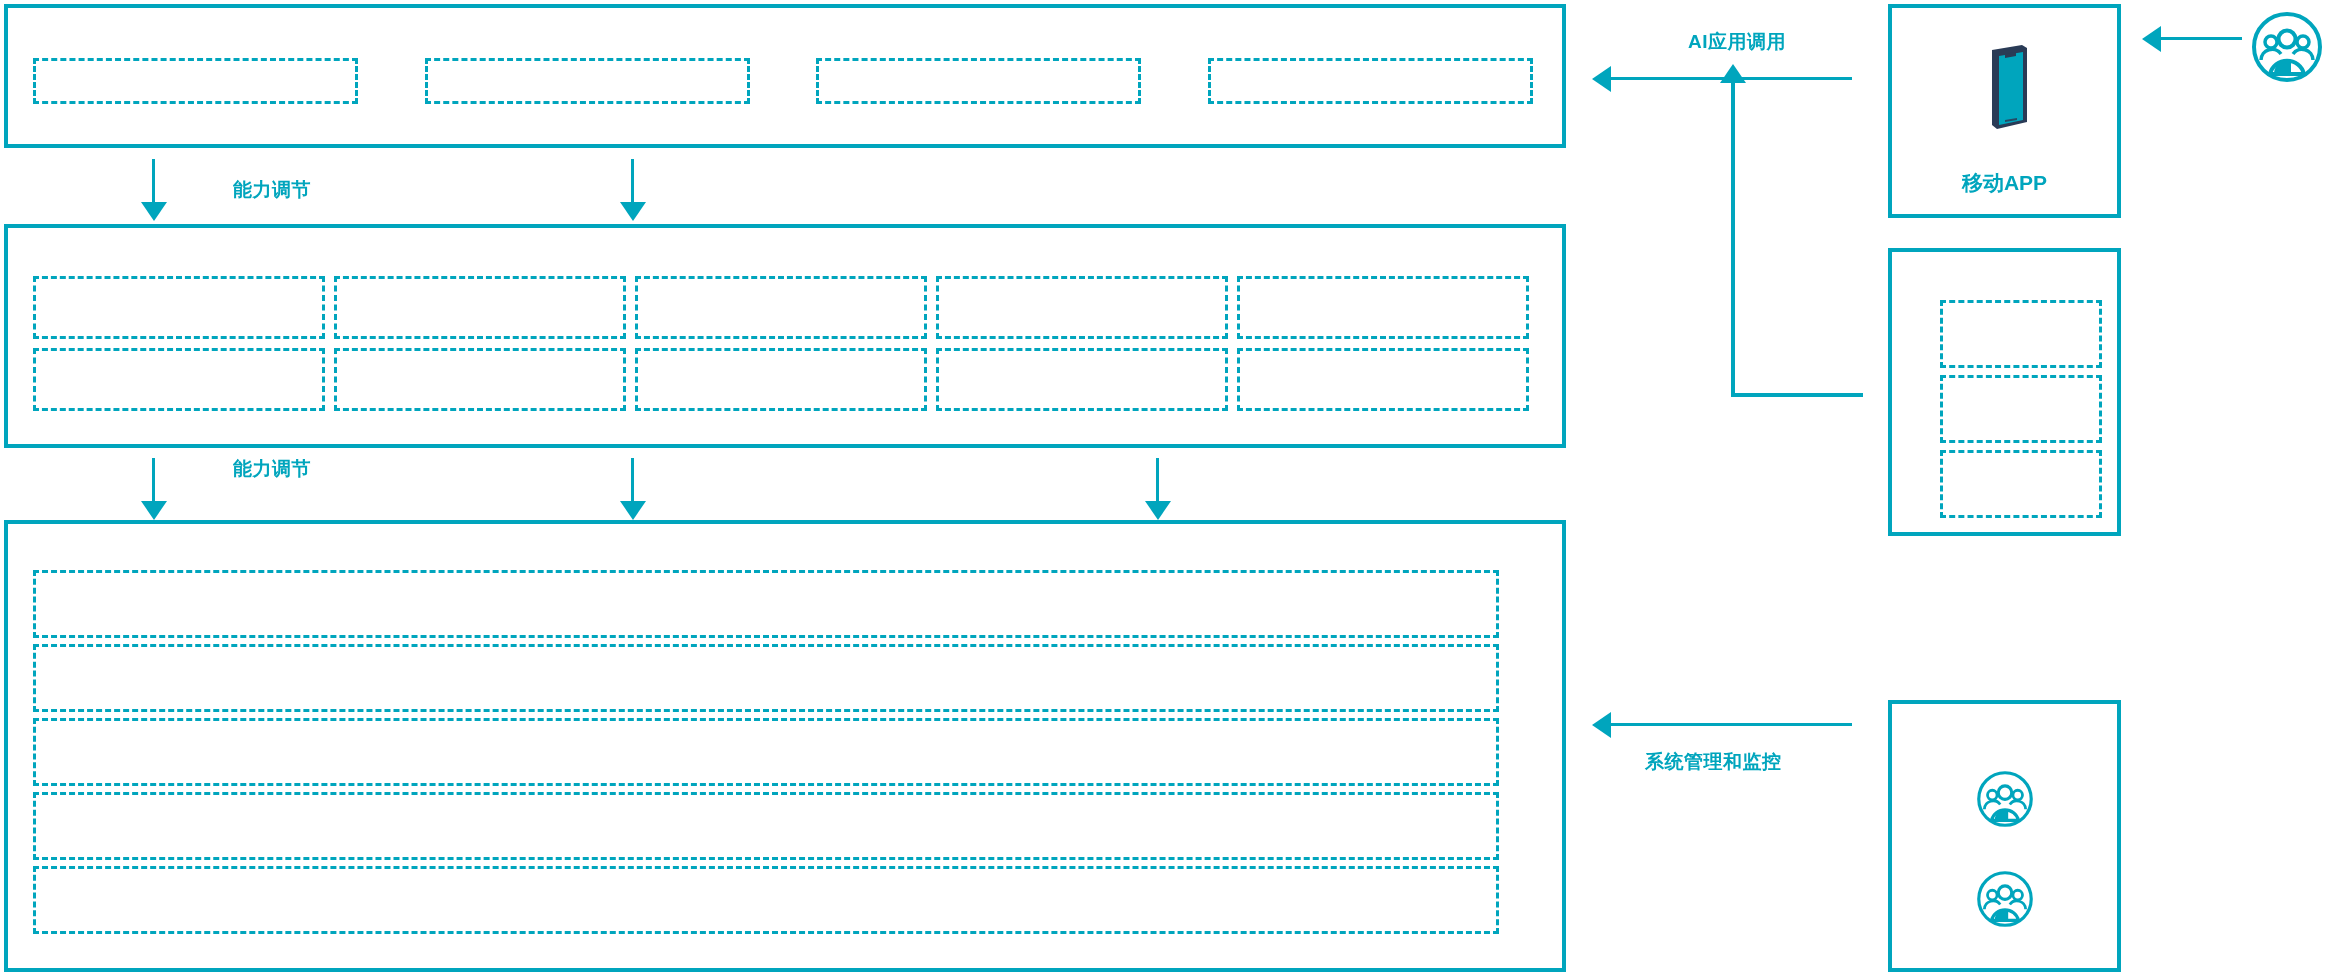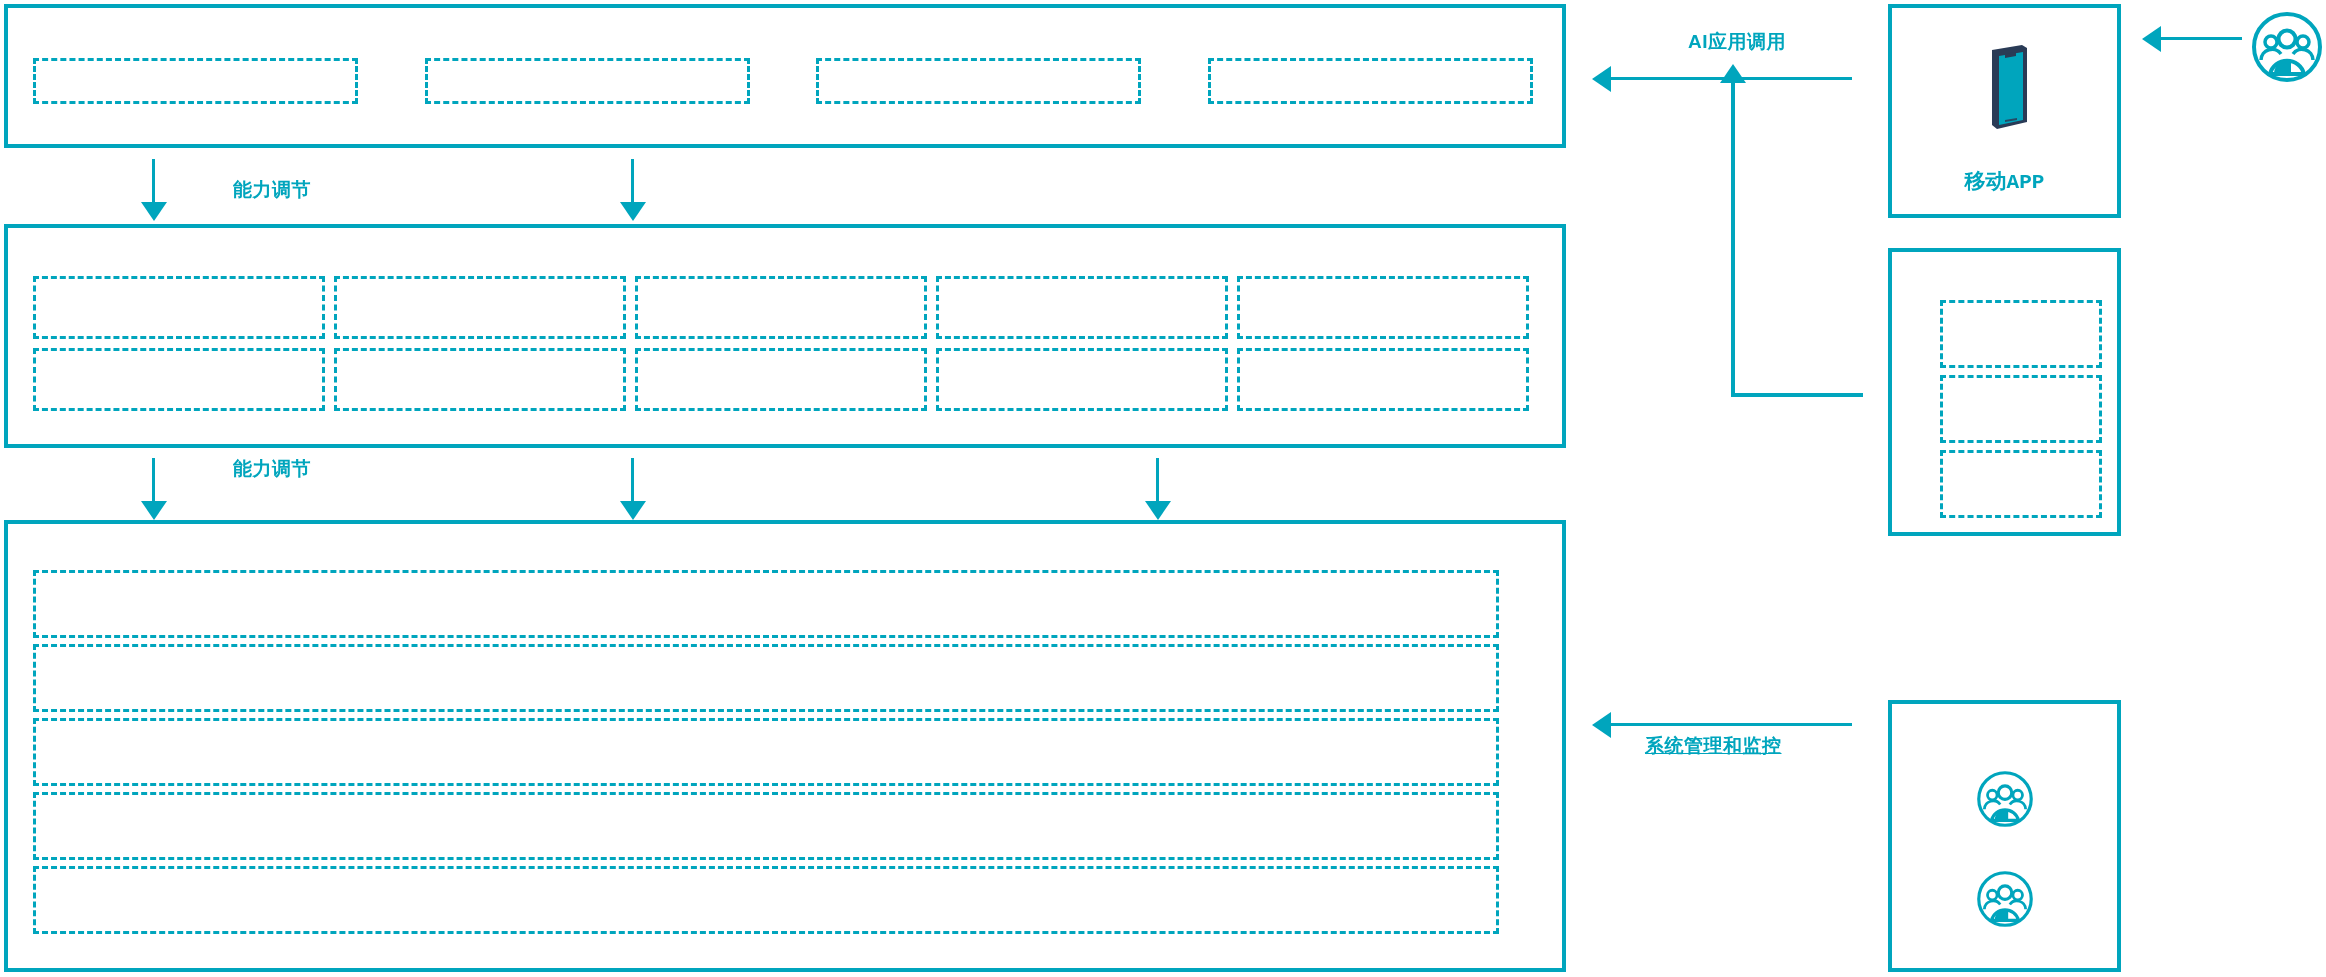--- a/index.html
+++ b/index.html
@@ -239,21 +239,21 @@
 
       <path d="M14 16 L44 11 L49 14 L49 88 L19 95 L14 91 Z" fill="#2a3b56"></path>
 
       <path d="M21 22 L45 18 L45 86 L21 91 Z" fill="#00a5bd"></path>
 
       <path d="M27 20 L38 18 L38 22 L27 24 Z" fill="#2a3b56"></path>
 
       <path d="M27 86 L39 84 L39 86 L27 88 Z" fill="#2a3b56" opacity="0.85"></path>
     </svg>
   </div>
-  <div class="box-caption" style="left:1888px; top:172px; width:233px;font-family:Liberation Mono, monospace;">移动APP</div>
+  <div class="box-caption" style="left:1888px; top:172px; width:233px;">移动APP</div>
 
   <div class="solid-box" style="left:1888px; top:248px; width:233px; height:288px;">
   </div>
   <div class="dashed-box" style="left:1940px; top:300px; width:162px; height:68px;">
     <span></span>
   </div>
   <div class="dashed-box" style="left:1940px; top:375px; width:162px; height:68px;">
     <span></span>
   </div>
   <div class="dashed-box" style="left:1940px; top:450px; width:162px; height:68px;">
@@ -278,21 +278,21 @@
       <path d="M22 66 A17.5 17.5 0 0 1 56 66 Z" fill="none" stroke="#00a5bd" stroke-width="4"></path>
 
       <path d="M26 65 A14 14 0 0 1 43 52 L43 65 Z" fill="#00a5bd"></path>
     </svg>
   </div>
 
   <div class="arrow-left" style="left:1592px; top:712px; width:260px;">
     <div class="shaft" style="width:241px;"></div>
     <div class="head"></div>
   </div>
-  <div class="edge-label" style="left:1645px; top:736px;text-decoration:underline;">系统管理和监控</div>
+  <div class="edge-label" style="left:1645px; top:752px;">系统管理和监控</div>
 
   <div class="solid-box" style="left:1888px; top:700px; width:233px; height:272px;">
   </div>
   <div class="icon-users" style="left:1974px; top:768px; width:62px; height:62px;">
     <svg width="62" height="62" viewBox="0 0 78 78" xmlns="http://www.w3.org/2000/svg">
       <circle cx="39" cy="39" r="33" fill="none" stroke="#00a5bd" stroke-width="4"></circle>
       <circle cx="23" cy="34" r="6" fill="none" stroke="#00a5bd" stroke-width="3.5"></circle>
       <path d="M13 52 A11 11 0 0 1 33 46" fill="none" stroke="#00a5bd" stroke-width="3.5"></path>
       <circle cx="55" cy="34" r="6" fill="none" stroke="#00a5bd" stroke-width="3.5"></circle>
       <path d="M65 52 A11 11 0 0 0 45 46" fill="none" stroke="#00a5bd" stroke-width="3.5"></path>

